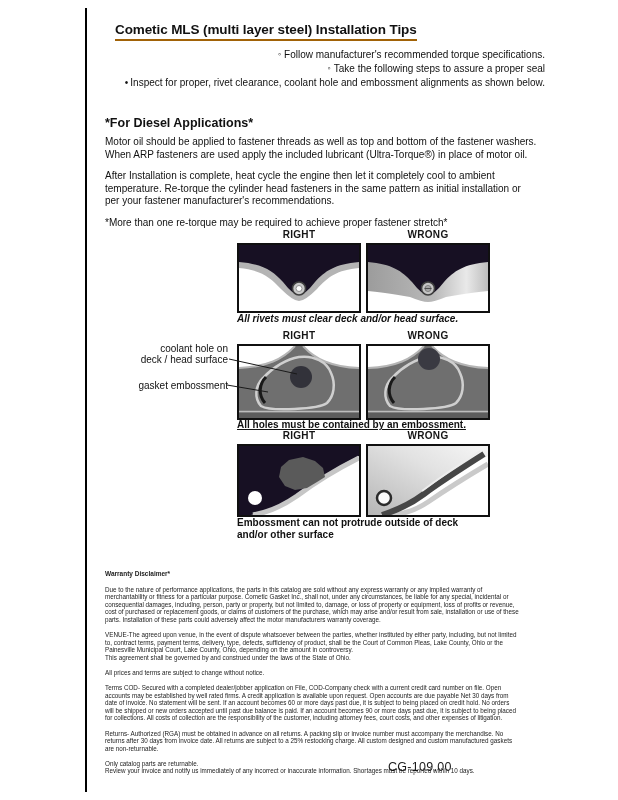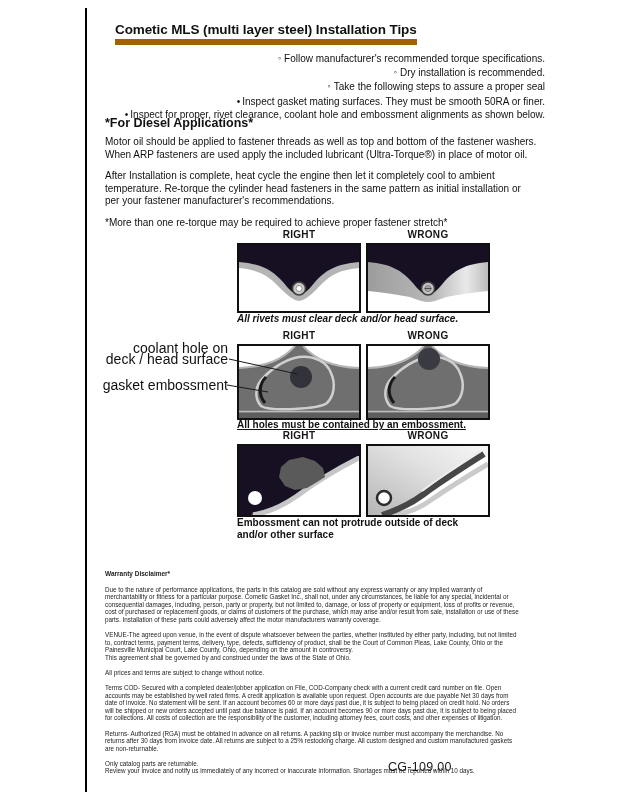--- a/index.html
+++ b/index.html
@@ -3,21 +3,21 @@
 <meta charset="utf-8">
 <style>
   html,body{margin:0;padding:0;background:#fff;}
   #page{position:relative;width:618px;height:800px;background:#ffffff;overflow:hidden;
         font-family:"Liberation Sans",sans-serif;color:#111;}
   
   #edge-rule{position:absolute;left:85px;top:8px;width:2px;height:784px;background:#000;}
   
   #tips-block{position:absolute;left:105px;top:20px;width:440px;}
   #page-title{display:inline-block;margin:0 0 7px 10px;font-size:13.5px;font-weight:bold;
-              letter-spacing:-0.1px;border-bottom:6px solid #a16207;padding-bottom:2px;}
+              letter-spacing:-0.1px;border-bottom:2px solid #a16207;padding-bottom:2px;}
   ul.tips{list-style:none;margin:0;padding:0;font-size:10px;line-height:13.2px;text-align:right;}
   ul.tips li{white-space:nowrap;}
   .mk1{display:inline-block;font-size:9px;margin-right:3px;position:relative;top:-1px;}
   li.sub{padding-left:16px;}
   .mk2{display:inline-block;font-size:10px;margin-right:2px;}
   
   #diesel-block{position:absolute;left:105px;top:116px;width:432px;}
   #diesel-heading{margin:0 0 6px 0;font-size:12.5px;font-weight:bold;}
   #diesel-block p{margin:0 0 9px 0;font-size:10px;line-height:12.6px;}
   
@@ -26,42 +26,40 @@
          letter-spacing:.3px;color:#151515;}
   .dbox{position:absolute;top:14px;width:120px;height:auto;border:2px solid #101010;line-height:0;
         background:#fff;}
   .dcap{position:absolute;font-size:10px;font-weight:bold;line-height:11.5px;}
   #row1{left:237px;top:229px;width:260px;height:100px;}
   #row2{left:100px;top:330px;width:400px;height:105px;}
   #row3{left:237px;top:430px;width:260px;height:110px;}
   #row1 .cap{top:84px;left:0;width:250px;font-style:italic;}
   #row2 .cap{top:89px;left:137px;width:260px;text-decoration:underline;}
   #row3 .cap{top:87px;left:0;width:235px;}
-  .lbl{position:absolute;left:0;width:128px;text-align:right;font-size:14px;line-height:11px;}
+  .lbl{position:absolute;left:0;width:128px;text-align:right;font-size:10px;line-height:11px;}
   #leader-svg{position:absolute;left:0;top:0;pointer-events:none;}
   #page-number{position:absolute;left:388px;top:760px;font-size:12.5px;letter-spacing:.3px;color:#1a1a1a;}
   
   #legal{position:absolute;left:105px;top:570px;width:414px;font-size:6.3px;line-height:7.6px;color:#1c1c1c;}
   #legal .lh{font-weight:bold;margin:0 0 8px 0;font-size:6.5px;}
   #legal p{margin:0 0 7.5px 0;}
   #legal .tight{margin:0;}
 </style>
 </head>
 <body>
 
 <div id="page">
   <div id="edge-rule"></div>
 
   <div id="tips-block">
     <h1 id="page-title">Cometic MLS (multi layer steel) Installation Tips</h1>
     <ul class="tips">
       <li><span class="mk1">◦</span><span>Follow manufacturer's recommended torque specifications.</span></li>
-      <li><span class="mk1">◦</span><span>Dry installation is recommended.</span></li>
       <li><span class="mk1">◦</span><span>Take the following steps to assure a proper seal</span></li>
-      <li class="sub"><span class="mk2">•</span><span>Inspect gasket mating surfaces.  They must be smooth 50RA or finer.</span></li>
       <li class="sub"><span class="mk2">•</span><span>Inspect for proper, rivet clearance, coolant hole and embossment alignments as shown below.</span></li>
     </ul>
   </div>
 
   <div id="diesel-block">
     <h2 id="diesel-heading">*For Diesel Applications*</h2>
     <p>Motor oil should be applied to fastener threads as well as top and bottom of the fastener washers. When ARP fasteners are used apply the included lubricant (Ultra-Torque®) in place of motor oil.</p>
     <p>After Installation is complete, heat cycle the engine then let it completely cool to ambient temperature. Re-torque the cylinder head fasteners in the same pattern as initial installation or per your fastener manufacturer's recommendations.</p>
     <p>*More than one re-torque may be required to achieve proper fastener stretch*</p>
   </div>

